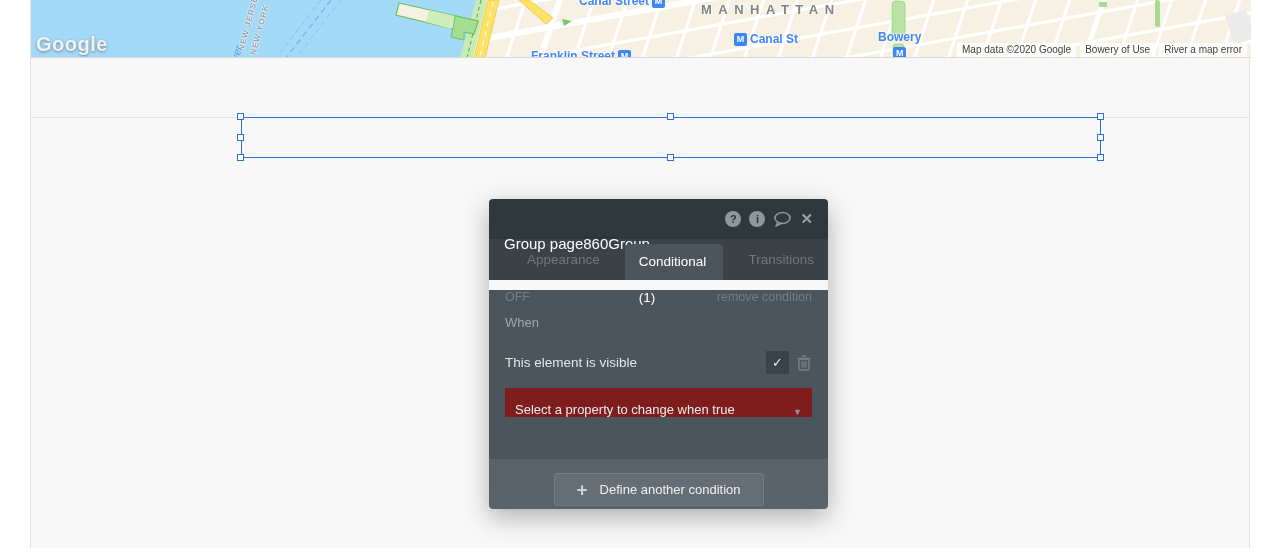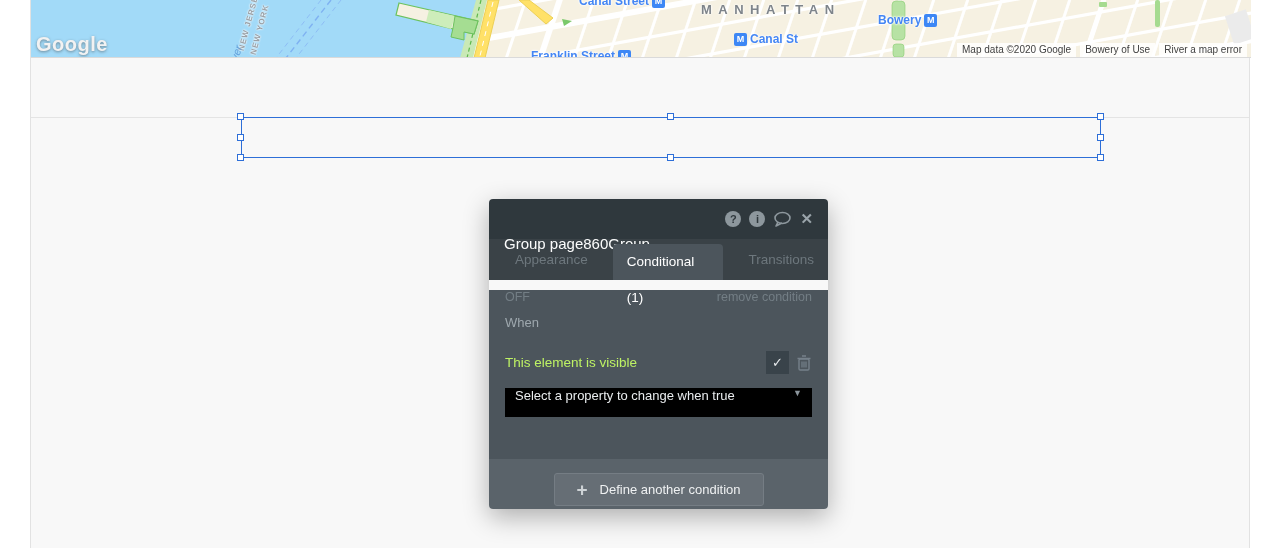--- a/index.html
+++ b/index.html
@@ -37,35 +37,35 @@
 
   
   #popup { position:absolute; left:489px; top:199px; width:339px; height:310px; border-radius:4px;
            overflow:hidden; box-shadow:0 8px 26px rgba(0,0,0,.30); font-size:13px; }
   #popup-header { height:40px; background:#2f383d; display:flex; align-items:center; padding:0 15px; }
   #popup-title { color:#fbfcfc; font-size:15px; flex:1;margin-top:48px; }
   .hdr-icons { display:flex; align-items:center; gap:8px; }
   .circle-icon { width:16px; height:16px; border-radius:50%; background:#8d979d; color:#2f383d;
                  font-size:11px; font-weight:bold; text-align:center; line-height:16px; cursor:pointer; }
   .close-x { color:#9aa4aa; font-size:15px; font-weight:bold; line-height:16px; cursor:pointer; }
-  #tabbar { height:41px; background:#3a4247; display:flex; align-items:flex-end; padding-left:12px; gap:11px; }
+  #tabbar { height:41px; background:#3a4247; display:flex; align-items:flex-end; padding-left:24px; gap:11px; }
   .tab { color:#6d777d; font-size:13.5px; padding:0 14px; height:41px; line-height:41px; cursor:pointer; }
   .tab.active { background:#4c555c; color:#ffffff; height:36px; line-height:36px; border-radius:4px 4px 0 0; }
   #popup-body { height:169px; background:#4c555c; padding:0 16px; }
   #off-row { display:flex; justify-content:space-between; margin-top:10px; font-size:12.5px; color:#737e85; }
   #when-row { display:flex; margin-top:7px; }
   #when-label { color:#9ea8ae; width:38px; padding-top:4px; }
   #when-box { flex:1; background:#454e55; padding:4px 8px 6px; cursor:text; }
   #when-box span { color:#5c9cd9; font-size:13px; line-height:17px; }
   #visible-row { display:flex; align-items:center; margin-top:21px; }
-  #visible-label { color:#bef264; font-size:13.5px; flex:1; }
+  #visible-label { color:#e5e5e5; font-size:13.5px; flex:1; }
   #checkbox { width:23px; height:23px; background:#39434a; display:flex; align-items:center; justify-content:center;
               color:#e7eaec; font-size:13px; cursor:pointer; }
   #trash { margin-left:7px; cursor:pointer; display:flex; align-items:center; }
-  #dropdown { margin-top:14px; height:29px; background:#000000; display:flex; align-items:flex-start;
+  #dropdown { margin-top:14px; height:29px; background:#7f1d1d; display:flex; align-items:flex-end;
               padding:0 10px; cursor:pointer; }
   #dropdown-text { color:#e9ecee; flex:1; }
   #dropdown-caret { color:#8b959c; font-size:9px; }
   #popup-footer { height:60px; background:#5a636a; display:flex; align-items:center; justify-content:center; }
   #define-btn { width:210px; height:33px; background:#666e75; border:1px solid #757d84; border-radius:3px;
                 display:flex; align-items:center; justify-content:center; gap:12px; cursor:pointer; }
   #define-btn .plus { color:#ced3d6; font-size:19px; font-weight:bold; line-height:19px; }
   #define-btn .lbl { color:#eff1f2; font-size:13px; }
 </style>
 </head>
@@ -158,21 +158,21 @@
         <span class="m-badge">M</span>
       </div>
       <div class="map-label" style="left:500px; top:49px;">
         <span>Franklin Street</span>
         <span class="m-badge">M</span>
       </div>
       <div class="map-label" style="left:703px; top:32px;">
         <span class="m-badge">M</span>
         <span>Canal St</span>
       </div>
-      <div class="map-label" style="left:847px; top:13px;">
+      <div class="map-label" style="left:847px; top:30px;flex-direction:column;">
         <span>Bowery</span>
         <span class="m-badge">M</span>
       </div>
 
       <div class="state-label" style="left:210px; top:46px;">NEW JERSEY</div>
       <div class="state-label" style="left:222px; top:50px;">NEW YORK</div>
       <div class="river-label" style="left:194px; top:68px;">River</div>
 
       <div id="attribution">
         <span>Map data ©2020 Google</span>

